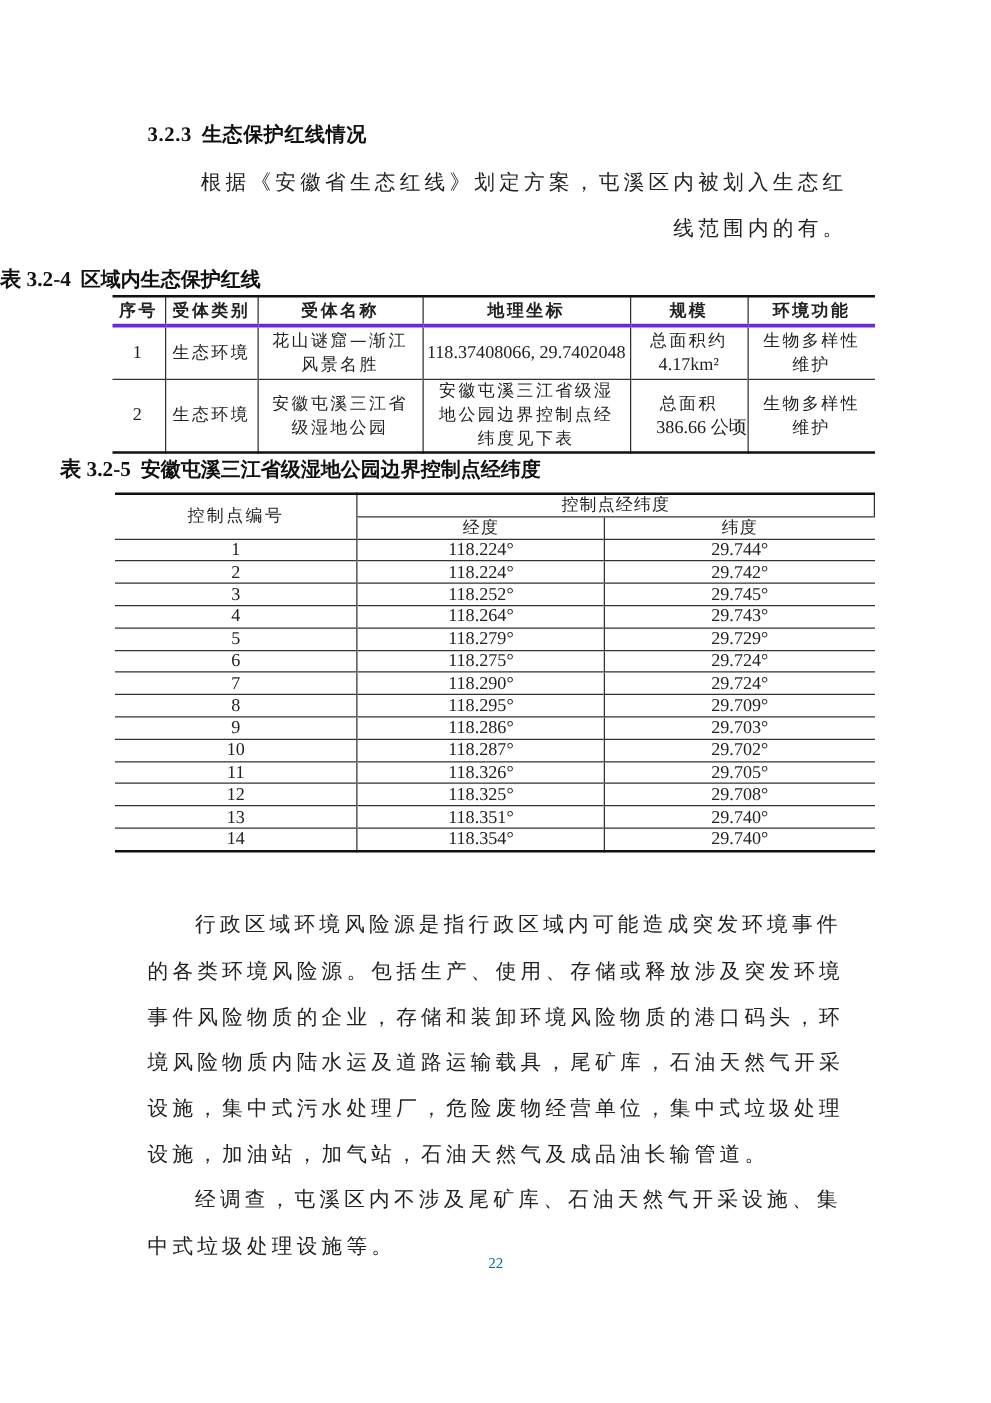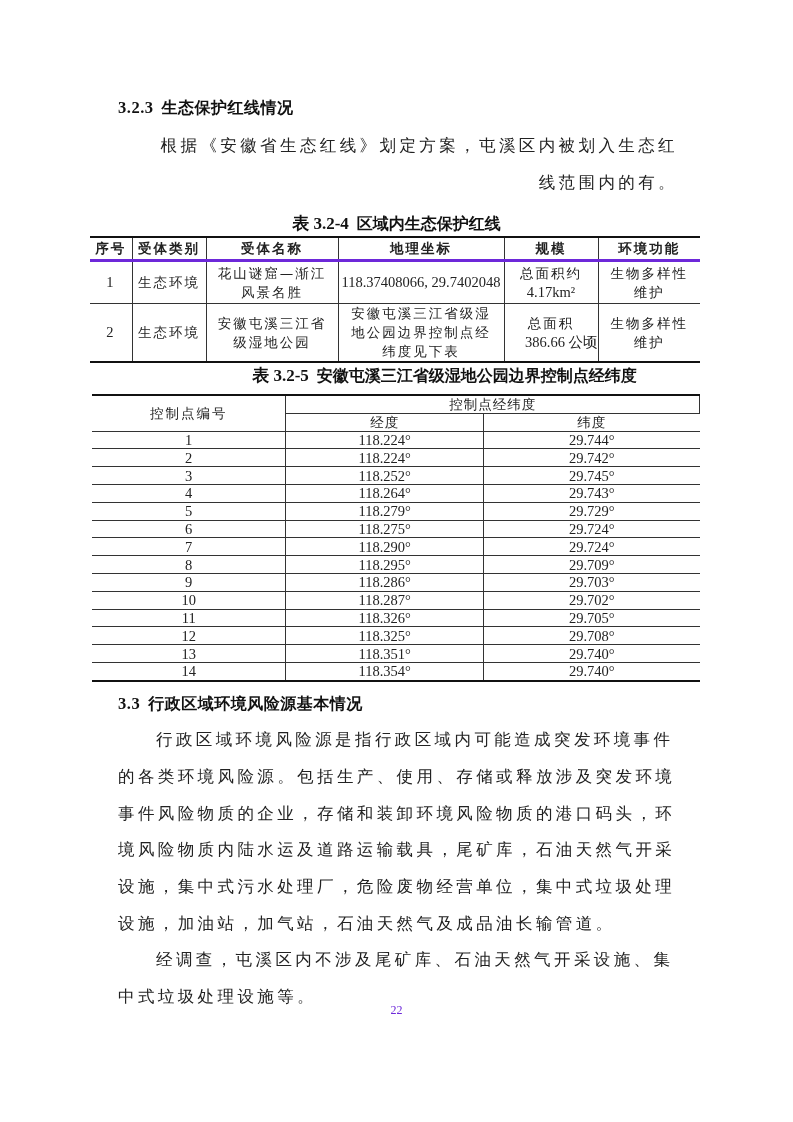--- a/index.html
+++ b/index.html
@@ -10,21 +10,21 @@
   .h3 { position: absolute; left: 118px; font-weight: bold; font-size: 16.5px;
         font-family: "Liberation Serif", "DejaVu Serif", serif; letter-spacing: 0.5px; }
   .h3 .num { font-family: "Liberation Serif", serif; margin-right: 8px; }
   .h3 .zh { font-family: "DejaVu Sans", sans-serif; font-weight: bold; font-size: 16px; }
 
   .para { position: absolute; left: 118px; width: 560px; font-size: 16.5px;
           line-height: 36.8px; letter-spacing: 3.4px;
           font-family: "DejaVu Sans", "Liberation Sans", sans-serif; font-weight: 300; color: #222; }
   .para .indent { display: inline-block; width: 38px; }
 
-  .caption { position: absolute; left: 0; width: 793px; text-align: center;
+  .caption { position: absolute; left: 0; width: 793px; 
              font-weight: bold; font-size: 16px;
              font-family: "DejaVu Sans", sans-serif; }
   .caption .cnum { font-family: "Liberation Serif", serif; font-size: 17px; margin-right: 8px; }
 
   table { position: absolute; border-collapse: collapse; font-size: 13.5px;
           font-family: "DejaVu Sans", "Liberation Sans", sans-serif; color: #222; }
   td, th { text-align: center; vertical-align: middle; padding: 0; font-weight: normal; }
   .num-font { font-family: "Liberation Serif", serif; font-size: 14.5px; }
 
   
@@ -38,21 +38,21 @@
   
   #t2 { left: 92px; top: 394px; width: 608px; border-top: 2px solid #111; border-bottom: 2.5px solid #111; }
   #t2 td, #t2 th { height: 16.8px; line-height: 16px; }
   #t2 .hdr-main { border-left: 1px solid #333; border-right: 1px solid #333; letter-spacing: 1px; }
   #t2 .hdr-sub { border-top: 1px solid #333; border-left: 1px solid #333; letter-spacing: 1px; }
   #t2 .hdr-id { letter-spacing: 2px; }
   #t2 tbody td { border-top: 1.5px solid #333; }
   #t2 tbody td + td { border-left: 1px solid #333; }
 
   .footer { position: absolute; top: 1003px; left: 0; width: 793px; text-align: center;
-            font-family: "Liberation Serif", serif; font-size: 12px; color: #6d28d9; }
+            font-family: "Liberation Serif", serif; font-size: 12px; color: #0369a1; }
 </style>
 </head>
 <body>
 
 <div class="page">
 
   <div class="h3" style="top:98px;">
     <span class="num">3.2.3</span><span class="zh">生态保护红线情况</span>
   </div>
   <div class="para" style="top:128px;text-align:right;"><span class="indent"></span><span>根据《安徽省生态红线》划定方案，屯溪区内被划入生态红线范围内的有。</span></div>
@@ -193,20 +193,17 @@
           <td class="num-font">29.740°</td>
         </tr>
         <tr>
           <td class="num-font">14</td>
           <td class="num-font">118.354°</td>
           <td class="num-font">29.740°</td>
         </tr>
       </tbody>
   </table>
 
-  <div class="h3" style="top:694px;">
-    <span class="num">3.3</span><span class="zh">行政区域环境风险源基本情况</span>
-  </div>
   <div class="para" style="top:722px;"><span class="indent"></span><span>行政区域环境风险源是指行政区域内可能造成突发环境事件的各类环境风险源。包括生产、使用、存储或释放涉及突发环境事件风险物质的企业，存储和装卸环境风险物质的港口码头，环境风险物质内陆水运及道路运输载具，尾矿库，石油天然气开采设施，集中式污水处理厂，危险废物经营单位，集中式垃圾处理设施，加油站，加气站，石油天然气及成品油长输管道。</span></div>
   <div class="para" style="top:942px;"><span class="indent"></span><span>经调查，屯溪区内不涉及尾矿库、石油天然气开采设施、集中式垃圾处理设施等。</span></div>
 
   <div class="footer">22</div>
 </div>
 
 </body></html>

